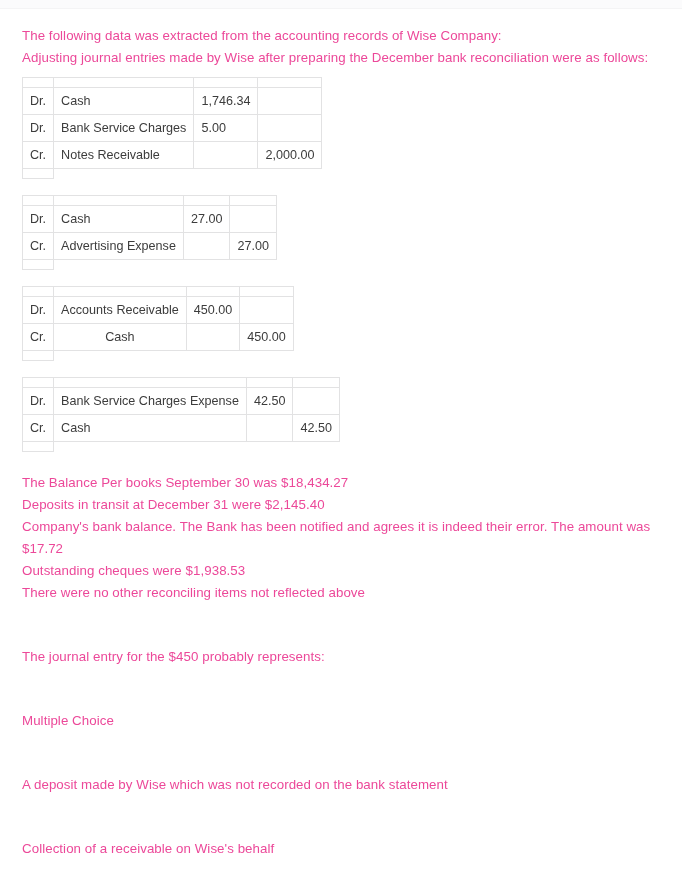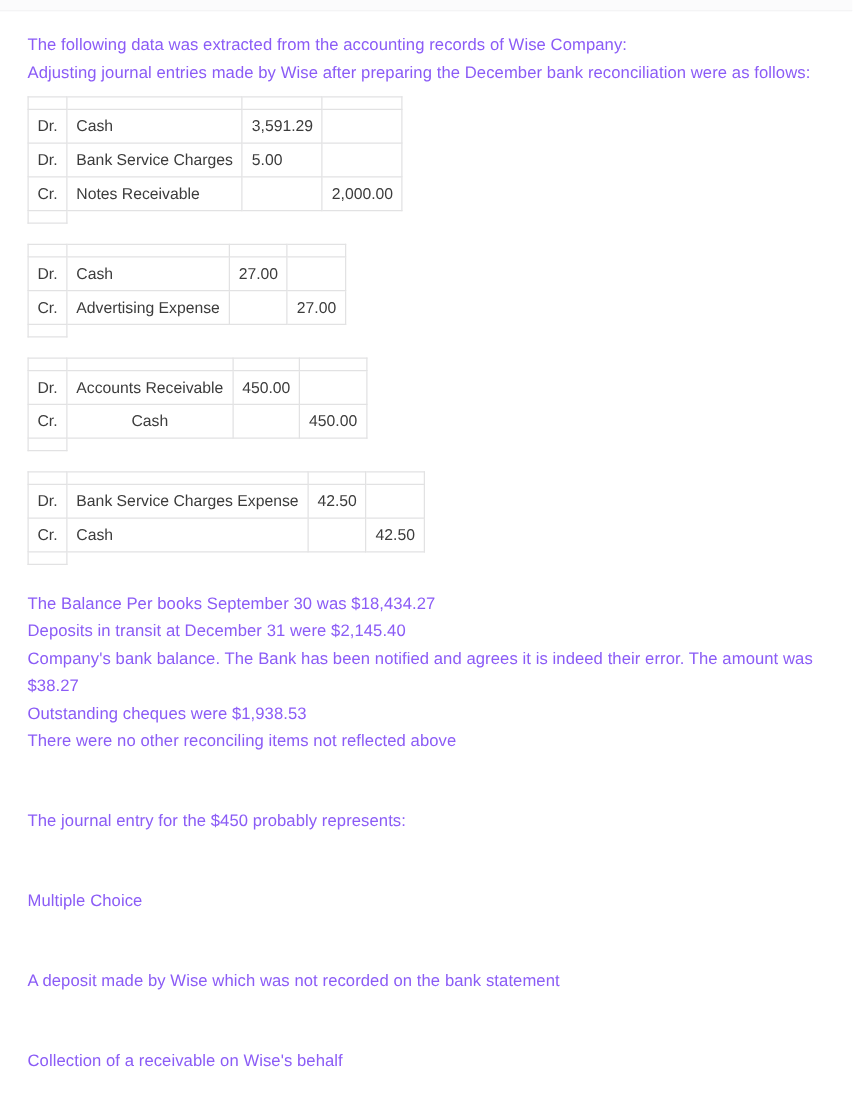--- a/index.html
+++ b/index.html
@@ -22,21 +22,21 @@
     border-bottom: 1px solid #f4f4f5;
     box-sizing: border-box;
   }
   .page {
     padding: 16px 22px 0 22px;
     box-sizing: border-box;
   }
   .para {
     font-size: 13.3px;
     line-height: 22px;
-    color: #8b5cf6;
+    color: #ec4899;
     margin: 0 0 0 0;
     letter-spacing: 0.005em;
   }
   .intro .para { margin-bottom: 0px; }
   .intro { margin-bottom: 8px; }
 
   
   .jtable {
     border-collapse: collapse;
     table-layout: fixed;
@@ -102,21 +102,21 @@
     <tbody>
       <tr class="spacer-row">
         <td class="col-dr"></td>
         <td class="c-acct"></td>
         <td class="c-dr"></td>
         <td class="c-cr"></td>
       </tr>
       <tr class="body-row">
         <td class="col-dr">Dr.</td>
         <td class="c-acct">Cash</td>
-        <td class="c-dr num">3,591.29</td>
+        <td class="c-dr num">1,746.34</td>
         <td class="c-cr num"></td>
       </tr>
       <tr class="body-row">
         <td class="col-dr">Dr.</td>
         <td class="c-acct">Bank Service Charges</td>
         <td class="c-dr num">5.00</td>
         <td class="c-cr num"></td>
       </tr>
       <tr class="body-row">
         <td class="col-dr">Cr.</td>
@@ -216,21 +216,21 @@
         <td class="c-acct blank"></td>
         <td class="c-dr blank"></td>
         <td class="c-cr blank"></td>
       </tr>
     </tbody>
   </table>
 
   <div class="info-block">
     <p class="para">The Balance Per books September 30 was $18,434.27</p>
     <p class="para">Deposits in transit at December 31 were $2,145.40</p>
-    <p class="para">Company's bank balance. The Bank has been notified and agrees it is indeed their error. The amount was $38.27</p>
+    <p class="para">Company's bank balance. The Bank has been notified and agrees it is indeed their error. The amount was $17.72</p>
     <p class="para">Outstanding cheques were $1,938.53</p>
     <p class="para">There were no other reconciling items not reflected above</p>
   </div>
 
   <div class="choices">
     <p class="para">The journal entry for the $450 probably represents:</p>
     <p class="para">Multiple Choice</p>
     <p class="para">A deposit made by Wise which was not recorded on the bank statement</p>
     <p class="para">Collection of a receivable on Wise's behalf</p>
     <p class="para">An NSF cheque</p>

